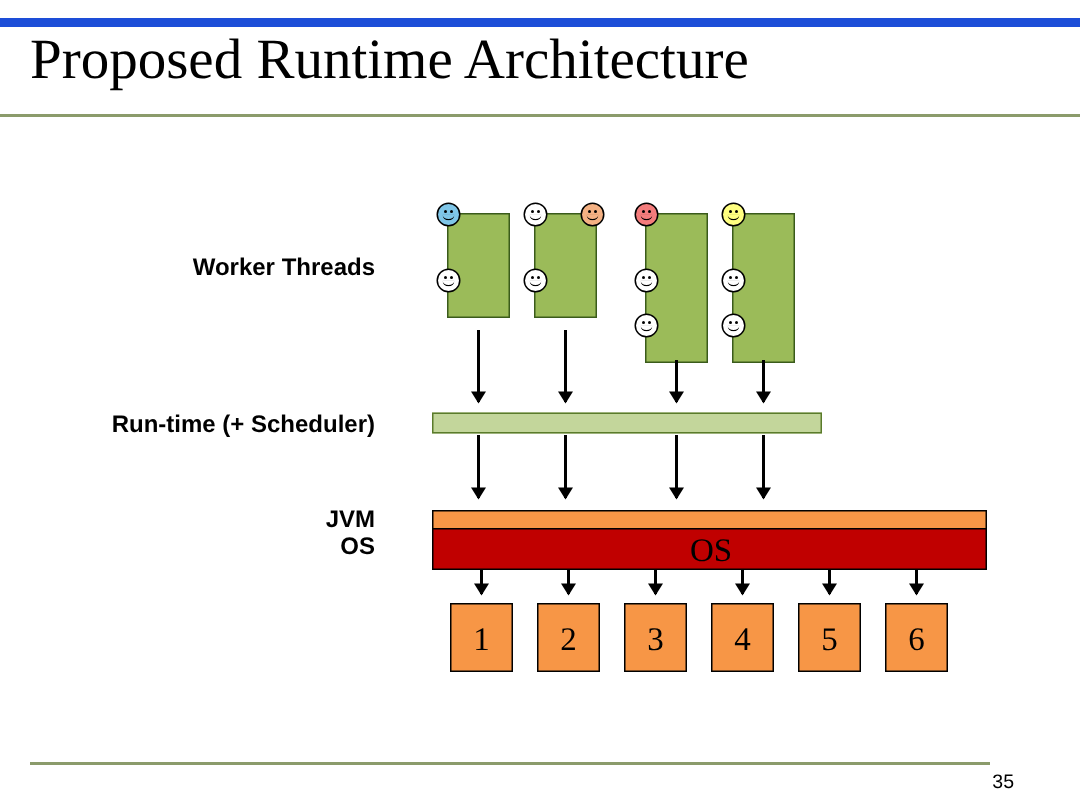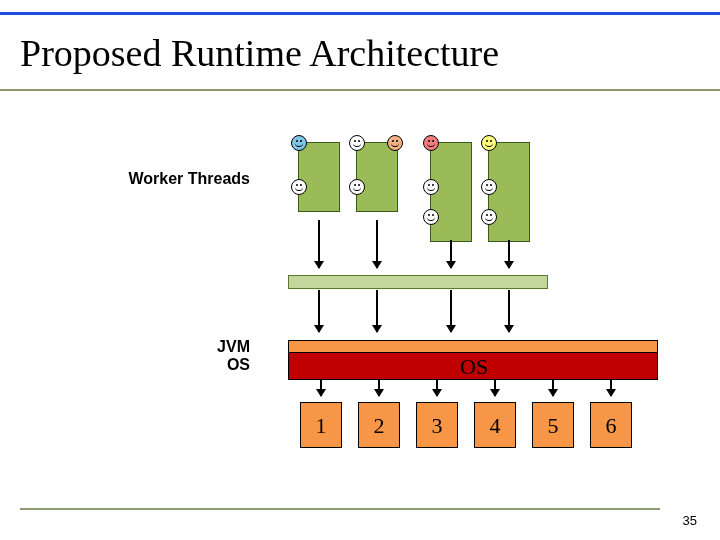--- a/index.html
+++ b/index.html
@@ -5,24 +5,24 @@
   * { box-sizing: border-box; }
   body {
     margin: 0;
     width: 720px;
     height: 540px;
     background: #fff;
     font-family: "Times New Roman", serif;
     position: relative;
   }
   .title-bar {
-    border-top: 3px solid #1d4ed8;
+    border-top: 6px solid #1d4ed8;
     border-bottom: 2px solid #8b9b6b;
     margin: 12px 0 0 0;
-    padding: 16px 0 14px 20px;
+    padding: 0 0 14px 20px;
   }
   .title {
     font-size: 38px;
     color: #000;
   }
   .diagram {
     position: absolute;
     top: 120px;
     left: 0;
     width: 604px;
@@ -121,36 +121,37 @@
   .bottom-rule {
     position: absolute;
     bottom: 30px;
     left: 20px;
     right: 60px;
     border-bottom: 2px solid #8b9b6b;
   }
   .page-num {
     position: absolute;
     bottom: 12px;
-    right: 23px;
+    right: 44px;
     font-family: Arial, sans-serif;
     font-size: 13px;
     color: #000;
   }
 </style>
 </head>
 <body>
 
 <div class="title-bar">
   <div class="title">Proposed Runtime Architecture</div>
 </div>
 
 <div class="diagram">
 
   <div class="label" style="top:50px; left:70px; width:180px;">Worker Threads</div>
+  <div class="label" style="top:155px; left:50px; width:200px;">Run-time (+ Scheduler)</div>
   <div class="label" style="top:218px; left:150px; width:100px; line-height:18px;">
     <span>JVM</span><br>
     <span>OS</span>
   </div>
 
   <div id="workers-container">
       <div class="worker-block" style="left: 298px; top: 22px; height: 70px;">
         <div class="face" style="top: -8px; left: -8px; background: rgb(127, 198, 232);">
           <div class="mouth"></div>
         </div>

